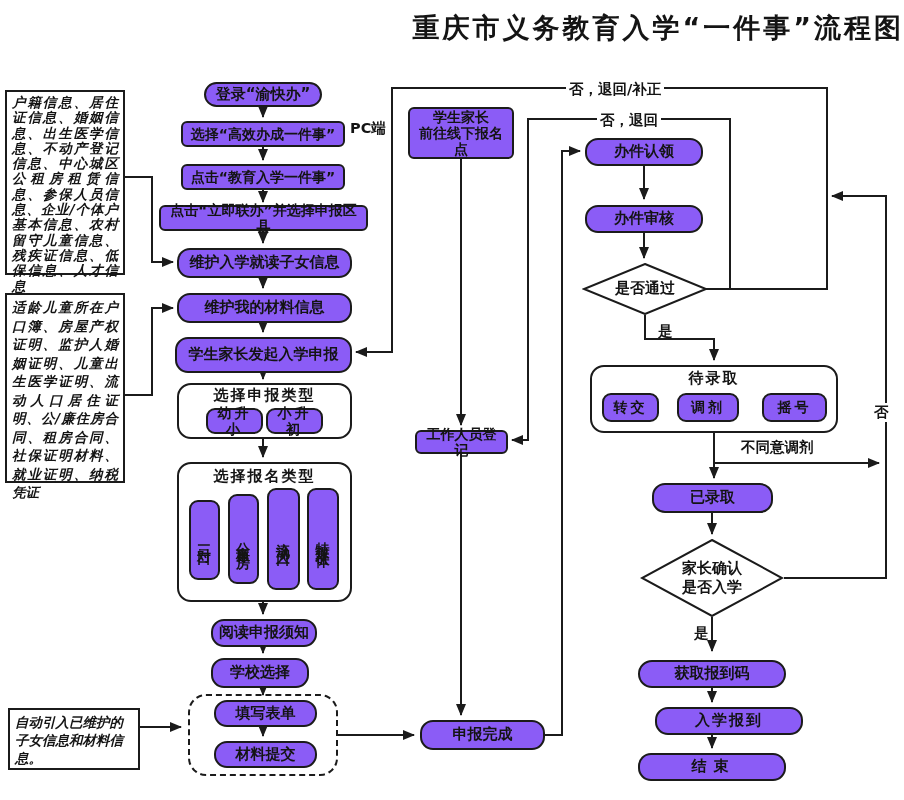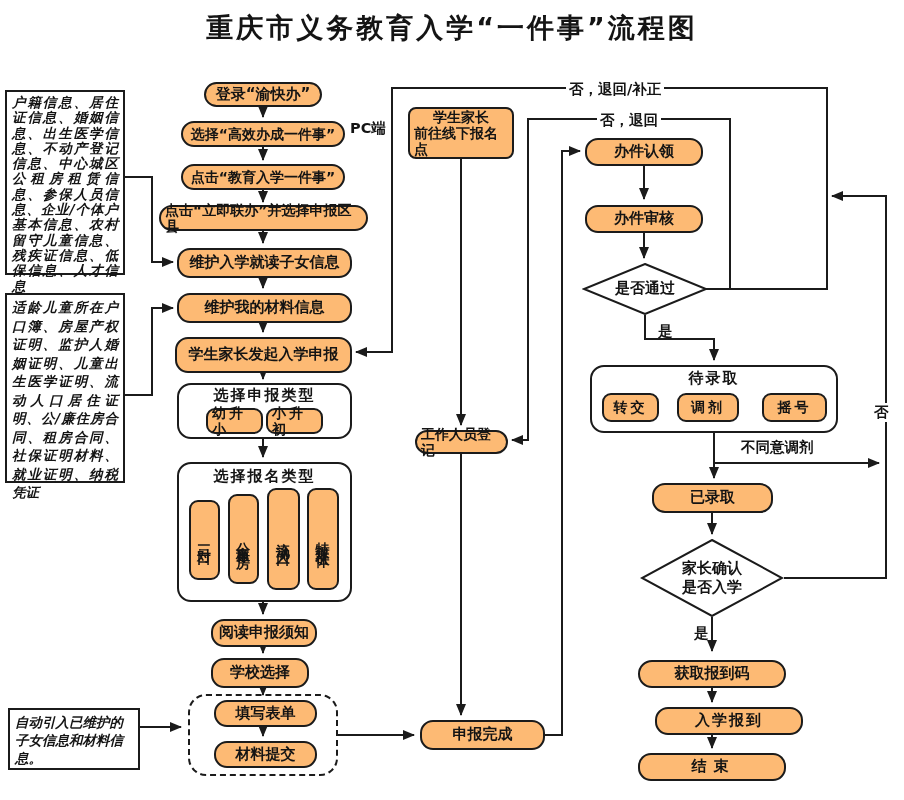--- a/index.html
+++ b/index.html
@@ -1,41 +1,41 @@
 <!DOCTYPE html>
 <html><head>
 <meta charset="utf-8">
 <style>
   html,body{margin:0;padding:0;background:#fff;}
   #page{position:relative;width:904px;height:800px;background:#fff;overflow:hidden;
         font-family:"DejaVu Sans","Liberation Sans",sans-serif;font-weight:bold;color:#141414;}
   #connectors{position:absolute;left:0;top:0;z-index:1;}
-  .node{position:absolute;box-sizing:border-box;border:2px solid #1b1b1b;background:#fdba74;
+  .node{position:absolute;box-sizing:border-box;border:2px solid #1b1b1b;background:#8b5cf6;
         border-radius:13px;display:flex;align-items:center;justify-content:center;
-        text-align:left;font-size:15px;line-height:1.15;z-index:2;padding:2px 4px;}
+        text-align:center;font-size:15px;line-height:1.15;z-index:2;padding:2px 4px;}
   .soft{border-radius:8px;}
   .group{position:absolute;box-sizing:border-box;border:2px solid #1b1b1b;background:#fff;
          border-radius:14px;z-index:2;}
   .group-title{position:absolute;width:100%;text-align:center;font-size:15px;z-index:3;letter-spacing:2px;}
   .opt{z-index:3;letter-spacing:3px;font-size:14px;border-radius:9px;}
   .vopt{z-index:3;border-radius:9px;writing-mode:vertical-rl;text-orientation:upright;
         letter-spacing:4px;font-size:14px;padding:4px 0;}
   .note{position:absolute;box-sizing:border-box;border:2px solid #1b1b1b;background:#fff;z-index:2;
         font-size:13.5px;text-align:justify;padding:3px 5px;font-style:italic;}
   .dashed{position:absolute;box-sizing:border-box;border:2.5px dashed #1b1b1b;border-radius:18px;
           background:transparent;z-index:2;}
   .lbl{position:absolute;z-index:4;font-size:14.5px;line-height:1;white-space:nowrap;}
   .lbl.onwire{background:#fff;padding:2px 3px;}
   .diamond{position:absolute;z-index:2;}
   .diamond .dtext{position:absolute;left:0;top:0;width:100%;height:100%;display:flex;
                   flex-direction:column;align-items:center;justify-content:center;
                   font-size:15px;line-height:1.3;}
-  #title{position:absolute;top:10px;left:0;width:100%;text-align:center;font-size:27px;
+  #title{position:absolute;top:10px;left:0;width:100%;text-align:right;font-size:27px;
          letter-spacing:3px;z-index:2;}
-  .f14{font-size:14px;}
+  .f14{font-size:14px;border-radius:6px;}
   .wide{letter-spacing:7px;padding-left:7px;}
 </style>
 </head>
 <body>
 
 <div id="page">
 
   <div id="title">重庆市义务教育入学“一件事”流程图</div>
 
   <svg id="connectors" width="904" height="800">

